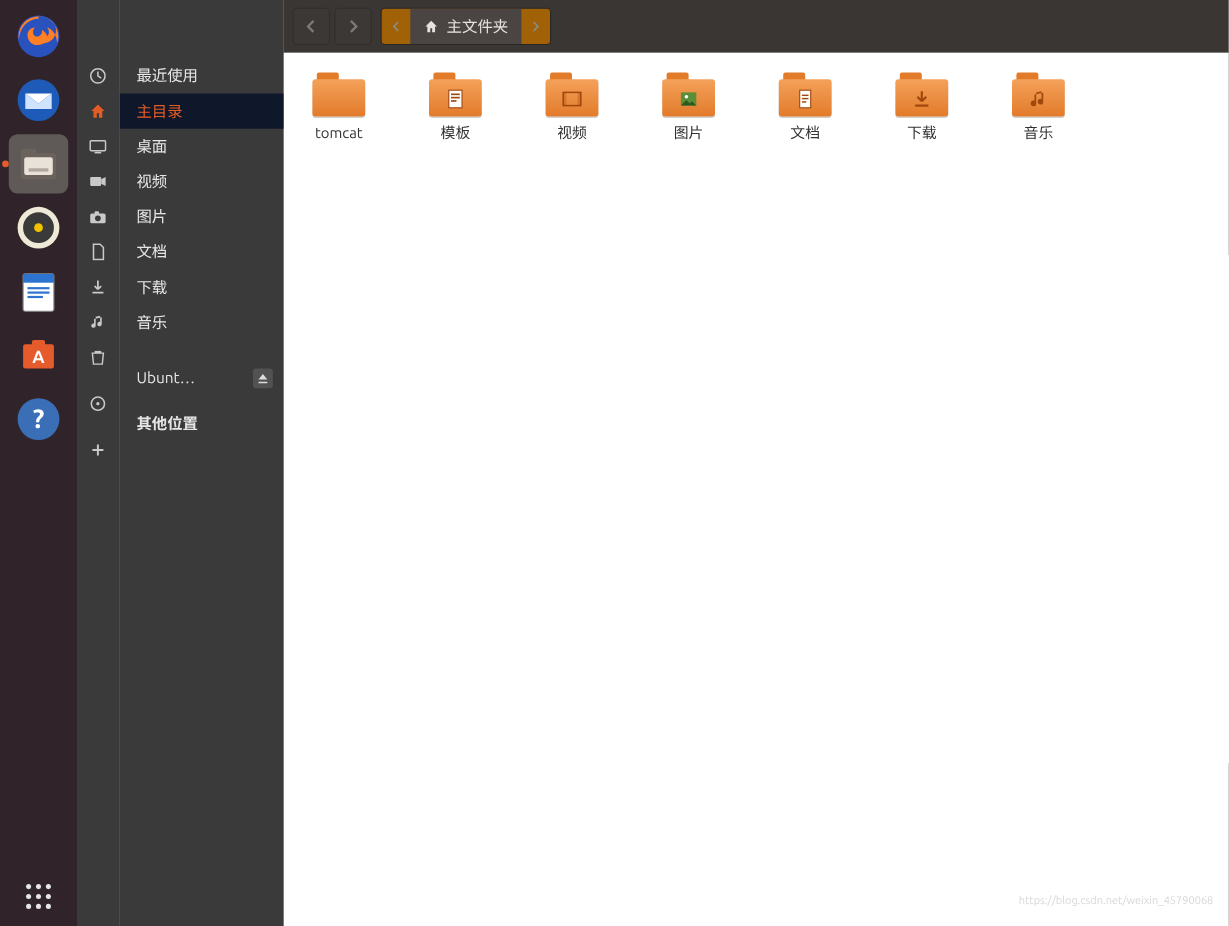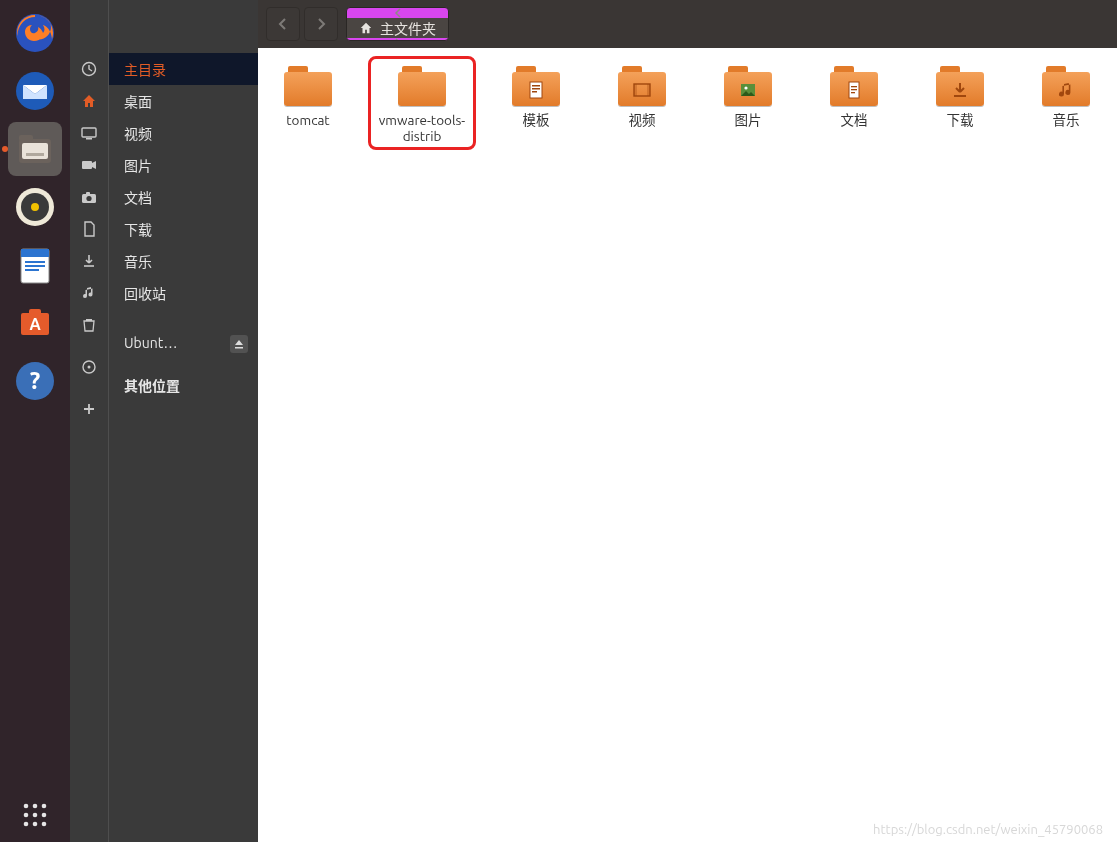--- a/index.html
+++ b/index.html
@@ -21,30 +21,30 @@
   
   .places { width:150px; background:#3a3a3a; border-left:1px solid #4e4e4e; height:100%; padding-top:53px; color:#e6e6e6; font-size:14px;}
   .place-row { height:32px; display:flex; align-items:center; padding-left:15px; position:relative;}
   .place-row.sel { color:#e25c26; background:#0f172a;}
   .eject { position:absolute; right:10px; top:8px; width:18px; height:18px; background:#525252; border-radius:3px; display:flex; align-items:center; justify-content:center;}
   
   .main { flex:1; display:flex; flex-direction:column; background:#fff; height:100%;}
   .toolbar { height:48px; background:#3a3634; display:flex; align-items:center; padding:0 8px; gap:0;}
   .tbtn { width:34px; height:34px; background:#3f3b39; border:1px solid #2a2725; border-radius:4px; display:flex; align-items:center; justify-content:center; color:#b5b2af; margin-right:4px;}
   .tbtn.disabled { opacity:.55;}
-  .pathbox { display:flex; align-items:center; height:34px; background:#d946ef; border:1px solid #2a2725; border-radius:4px; overflow:hidden; margin-left:4px;flex-direction:column;}
+  .pathbox { display:flex; align-items:center; height:34px; background:#a16207; border:1px solid #2a2725; border-radius:4px; overflow:hidden; margin-left:4px;}
   .pathbox .pbtn { width:26px; height:34px; display:flex; align-items:center; justify-content:center; color:#8e8a86; }
   .pathbox .crumb { display:flex; align-items:center; gap:7px; padding:0 12px; height:34px; background:#4a4542; color:#e6e3df; font-size:14px;}
   .pathbox .crumb svg { width:14px; height:14px; fill:#e6e3df;}
   
   .grid { flex:1; background:#fff; display:flex; flex-wrap:wrap; align-content:flex-start; padding:14px 10px; gap:0 26px; position:relative;}
   .file { width:80px; display:flex; flex-direction:column; align-items:center; text-align:center; font-size:13.5px; color:#333; padding-top:4px;}
   .file.highlighted { outline:3px solid #ea2323; outline-offset:3px; border-radius:2px; width:96px;}
   .file .label { margin-top:6px; line-height:1.2; word-break:break-word;}
-  .watermark { position:absolute; right:14px; bottom:6px; color:#d7d7d7; font-size:13px;}
+  .watermark { position:absolute; right:14px; bottom:18px; color:#d7d7d7; font-size:10px;}
   
   .folder-ic { width:48px; height:40px; position:relative;}
   .folder-ic .tab { position:absolute; top:0; left:4px; width:20px; height:8px; border-radius:2px 2px 0 0;}
   .folder-ic .body { position:absolute; top:6px; left:0; width:48px; height:34px; border-radius:3px; box-shadow:0 1px 0 rgba(0,0,0,.25);}
   .folder-ic .glyph { position:absolute; top:12px; left:0; width:48px; height:24px; display:flex; align-items:center; justify-content:center;}
   .folder-ic .glyph svg{ fill:#a0470e; width:20px; height:20px;}
 </style>
 </head>
 <body>
 
@@ -176,43 +176,43 @@
       </svg>
     </div>
     <div class="rail-item" style="margin-top: 10px;">
       <svg viewBox="0 0 16 16">
         <path d="M8 3v10M3 8h10" stroke="currentColor" stroke-width="1.8"></path>
       </svg>
     </div>
   </div>
 
 <div class="places" id="places">
+    <div class="place-row">
+      <span>最近使用</span>
+    </div>
     <div class="place-row sel">
       <span>主目录</span>
     </div>
     <div class="place-row">
       <span>桌面</span>
     </div>
     <div class="place-row">
       <span>视频</span>
     </div>
     <div class="place-row">
       <span>图片</span>
     </div>
     <div class="place-row">
       <span>文档</span>
     </div>
     <div class="place-row">
       <span>下载</span>
     </div>
     <div class="place-row">
       <span>音乐</span>
-    </div>
-    <div class="place-row">
-      <span>回收站</span>
     </div>
     <div class="place-row" style="margin-top: 18px;">
       <span>Ubunt…</span>
       <div class="eject">
         <svg width="10" height="10" viewBox="0 0 10 10">
           <path d="M5 1 9 6H1zM1 8h8v1.5H1z" fill="#ddd"></path>
         </svg>
       </div>
     </div>
     <div class="place-row" style="margin-top: 10px; font-weight: bold;">
@@ -254,28 +254,20 @@
 
   <div class="grid" id="grid">
     <div class="file">
         <div class="folder-ic">
     <div class="tab" style="background:#e27b2a"></div>
     <div class="body" style="background:linear-gradient(#f4a15a,#e27b2a)"></div>
 
   </div>
         <div class="label">tomcat</div>
       </div>
-      <div class="file highlighted">
-        <div class="folder-ic">
-    <div class="tab" style="background:#e27b2a"></div>
-    <div class="body" style="background:linear-gradient(#f4a15a,#e27b2a)"></div>
-
-  </div>
-        <div class="label">vmware-tools-distrib</div>
-      </div>
       <div class="file">
         <div class="folder-ic">
     <div class="tab" style="background:#e27b2a"></div>
     <div class="body" style="background:linear-gradient(#f4a15a,#e27b2a)"></div>
     <div class="glyph">
             <svg viewBox="0 0 20 20">
               <rect x="4" y="2" width="12" height="16" fill="#fff" stroke="#a0470e"></rect>
               <rect x="6" y="5" width="8" height="1.5" fill="#a0470e"></rect>
               <rect x="6" y="8" width="8" height="1.5" fill="#a0470e"></rect>
               <rect x="6" y="11" width="5" height="1.5" fill="#a0470e"></rect>

